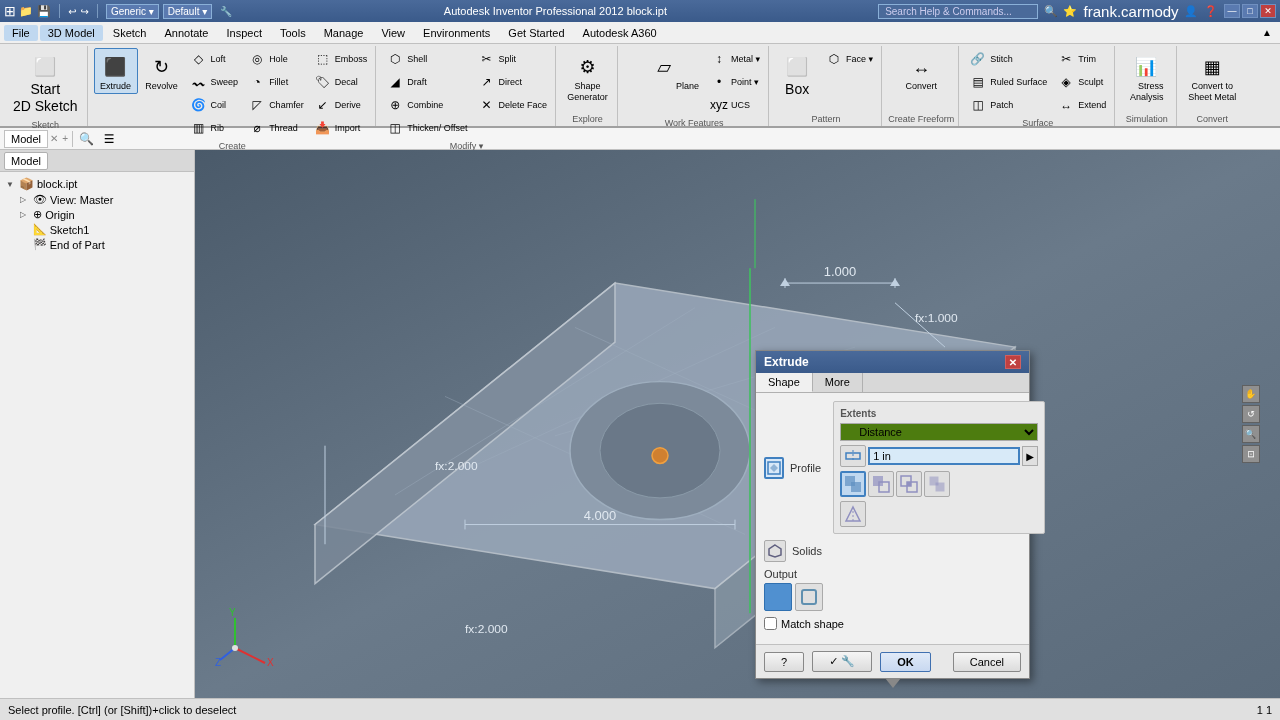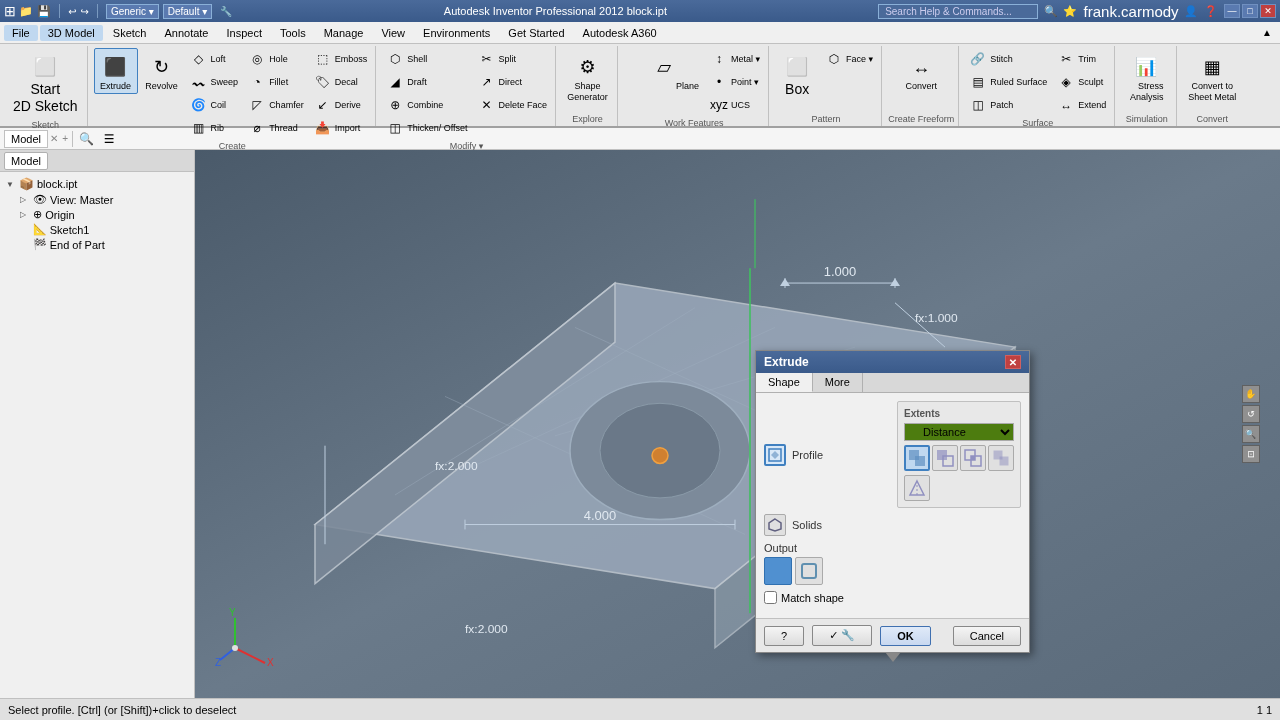--- a/index.html
+++ b/index.html
@@ -861,20 +861,30 @@
 
           <div class="extents-group">
             <div class="extents-label">Extents</div>
             <select class="extents-dropdown">
               <option>Distance</option>
               <option>To</option>
               <option>To Next</option>
               <option>Between</option>
               <option>All</option>
             </select>
+            <div class="extents-input-row">
+              <div class="dialog-icon-btn" style="width:26px;height:22px;">
+                <svg width="16" height="16" viewBox="0 0 16 16">
+                  <rect x="1" y="5" width="14" height="6" fill="none" stroke="#4080c0" stroke-width="1.5"></rect>
+                  <line x1="8" y1="2" x2="8" y2="14" stroke="#4080c0" stroke-width="1" stroke-dasharray="2,2"></line>
+                </svg>
+              </div>
+              <input type="text" class="extents-input" value="1 in" style="">
+              <div class="extents-arrow-btn">▶</div>
+            </div>
             
             <div class="operation-btns">
               <div class="op-btn active" title="Join">
                 <svg width="18" height="18" viewBox="0 0 18 18">
                   <rect x="1" y="1" width="10" height="10" fill="#6090c0" opacity="0.7"></rect>
                   <rect x="7" y="7" width="10" height="10" fill="#6090c0" opacity="0.7"></rect>
                 </svg>
               </div>
               <div class="op-btn" title="Cut">
                 <svg width="18" height="18" viewBox="0 0 18 18">

